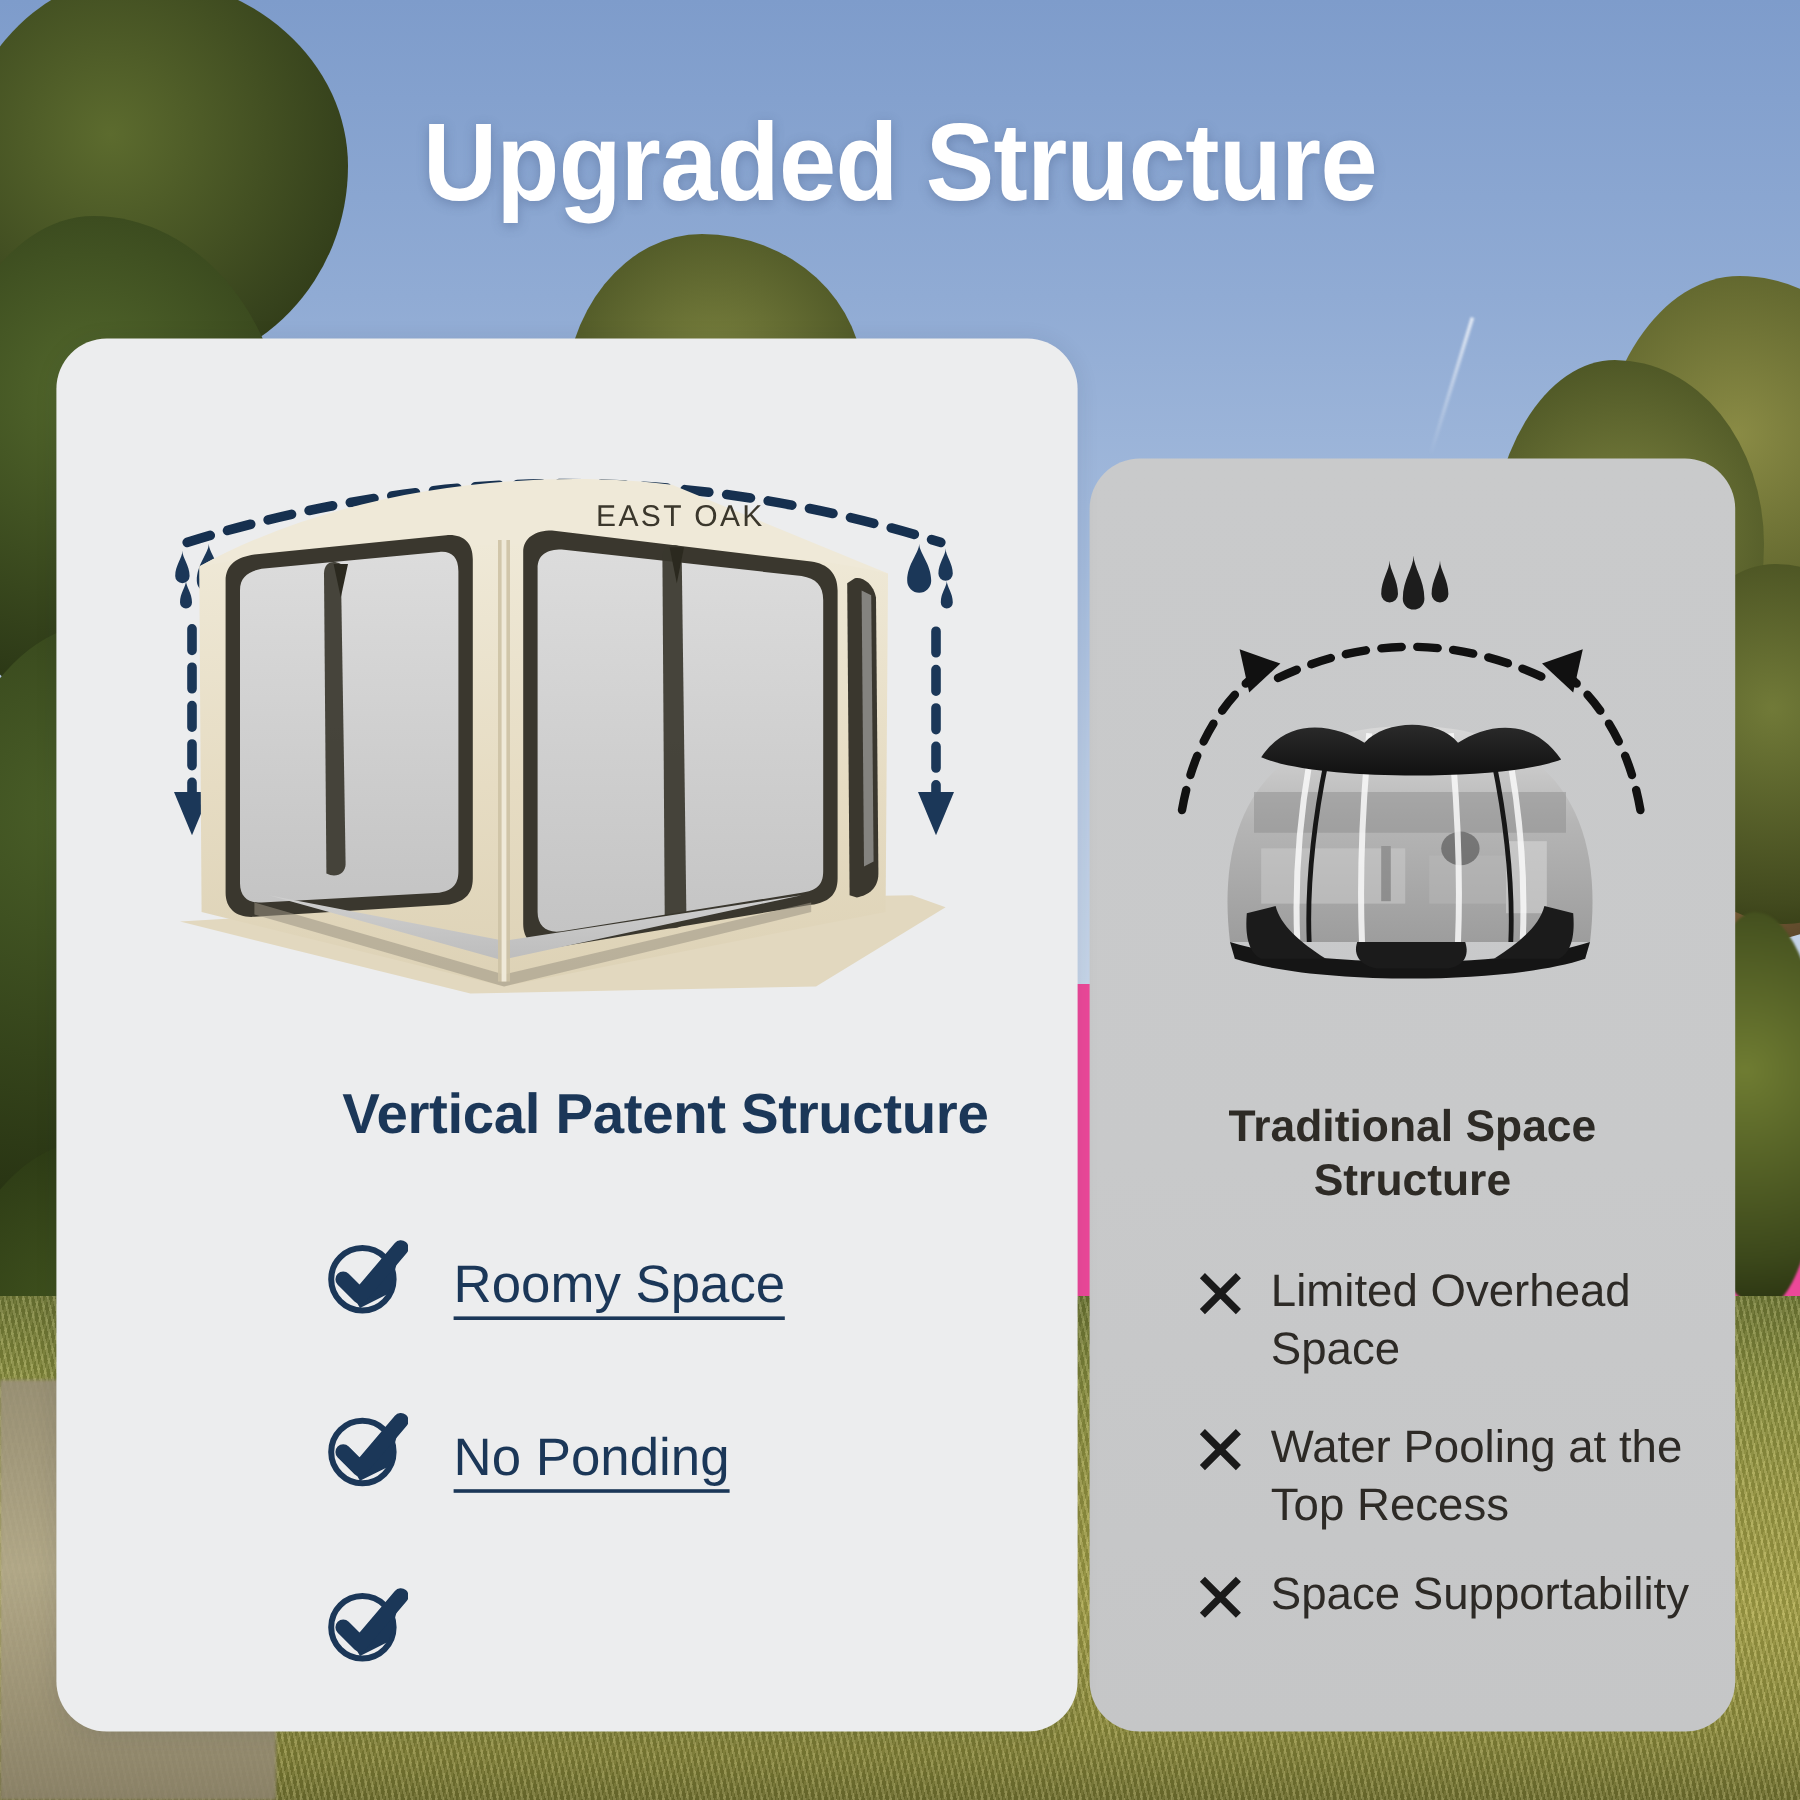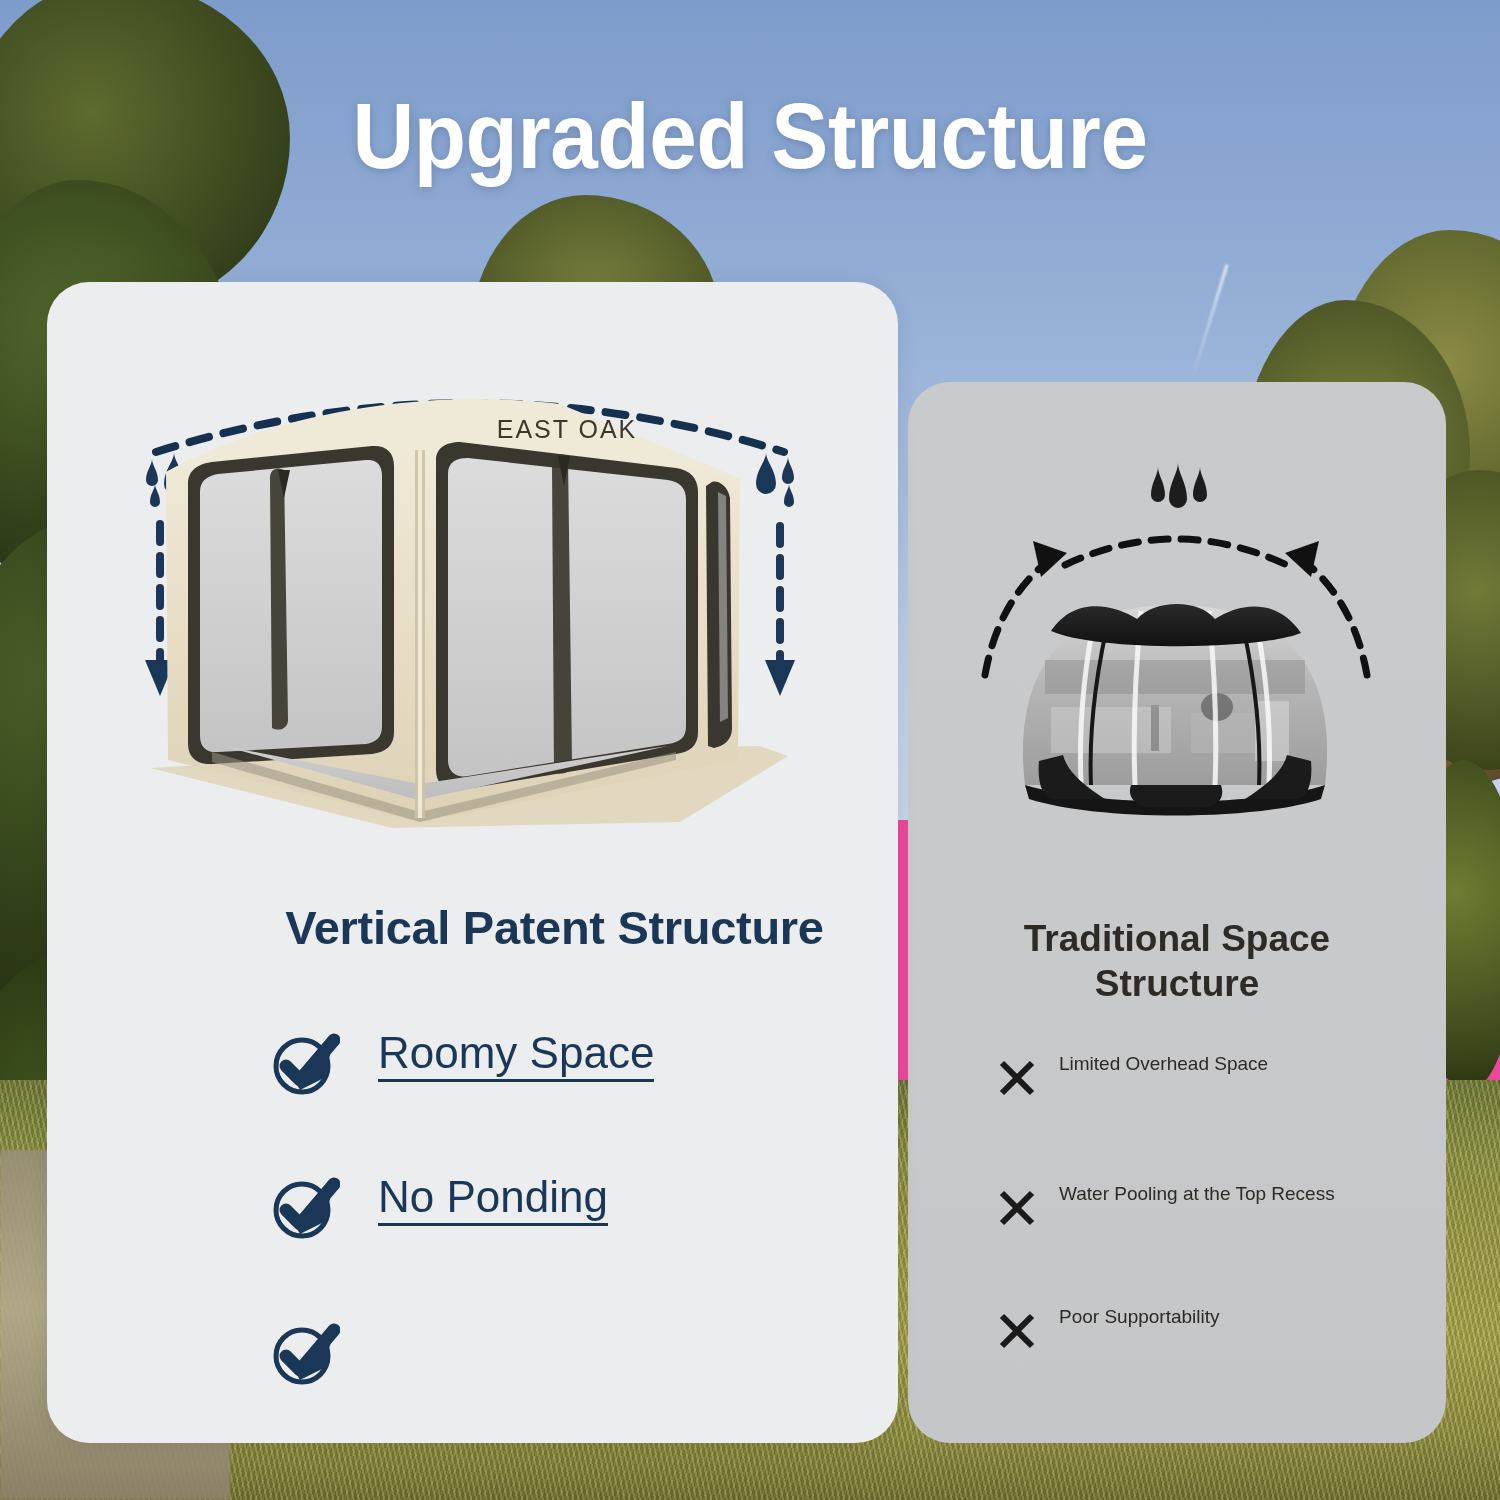--- a/index.html
+++ b/index.html
@@ -66,34 +66,34 @@
   .card-left{position:absolute;left:47px;top:282px;width:851px;height:1161px;
      background:#ecedee;border-radius:42px;box-shadow:0 2px 18px rgba(30,40,60,.10);}
 
   
   .illus-left{position:absolute;left:120px;top:360px;width:700px;height:500px;}
   .illus-right{position:absolute;left:955px;top:455px;width:440px;height:390px;}
 
   
   .h-left{position:absolute;left:47px;top:900px;width:1015px;text-align:center;
      font-size:47px;font-weight:bold;color:#1b3758;letter-spacing:-0.3px;}
-  .feat{position:absolute;display:flex;align-items:flex-start;}
+  .feat{position:absolute;display:flex;align-items:flex-end;}
   .feat .ico{width:72px;height:72px;flex:none;}
   .feat .lbl{font-size:44px;color:#1b3758;margin-left:38px;
      border-bottom:3px solid #1b3758;line-height:1.12;padding-bottom:2px;}
   .f1{left:268px;top:1028px;}
   .f2{left:268px;top:1172px;}
   .f3{left:268px;top:1318px;}
 
   
   .h-right{position:absolute;left:908px;top:916px;width:538px;text-align:center;
      font-size:37px;font-weight:bold;color:#2e2b26;line-height:1.22;}
   .con{position:absolute;display:flex;align-items:flex-start;width:430px;}
   .con .xico{width:44px;height:44px;flex:none;margin-top:4px;}
-  .con .lbl{font-size:19px;color:#2d2a26;margin-left:20px;line-height:1.3;}
+  .con .lbl{font-size:38px;color:#2d2a26;margin-left:20px;line-height:1.3;}
   .c1{left:995px;top:1052px;}
   .c2{left:995px;top:1182px;}
   .c3{left:995px;top:1305px;}
 </style>
 </head>
 <body>
 
 <div id="stage">
 
   <div class="bg">
@@ -307,16 +307,16 @@
     <svg class="xico" viewBox="0 0 44 44">
       <path d="M7 7 L37 37 M37 7 L7 37" stroke="#1a1a1a" stroke-width="6" stroke-linecap="butt"></path>
     </svg>
     <span class="lbl">Water Pooling at the Top Recess</span>
   </div>
 
   <div class="con c3">
     <svg class="xico" viewBox="0 0 44 44">
       <path d="M7 7 L37 37 M37 7 L7 37" stroke="#1a1a1a" stroke-width="6" stroke-linecap="butt"></path>
     </svg>
-    <span class="lbl">Poor Supportability</span>
+    <span class="lbl">Space Supportability</span>
   </div>
 
 </div>
 
 </body></html>

